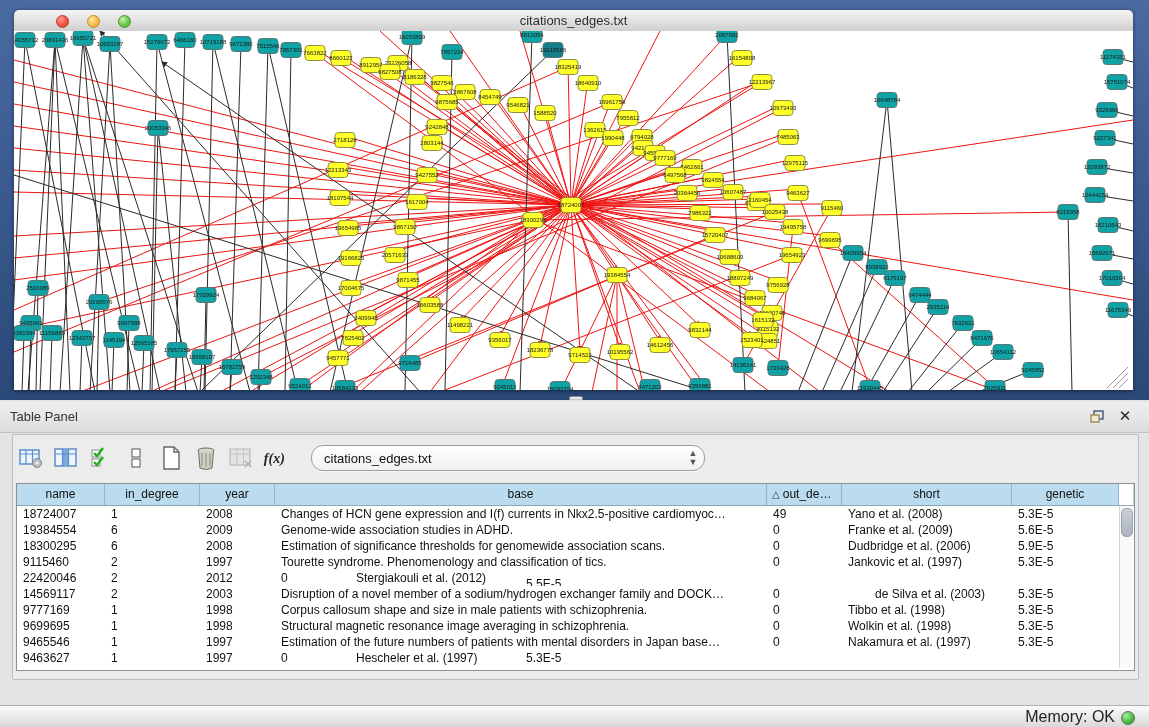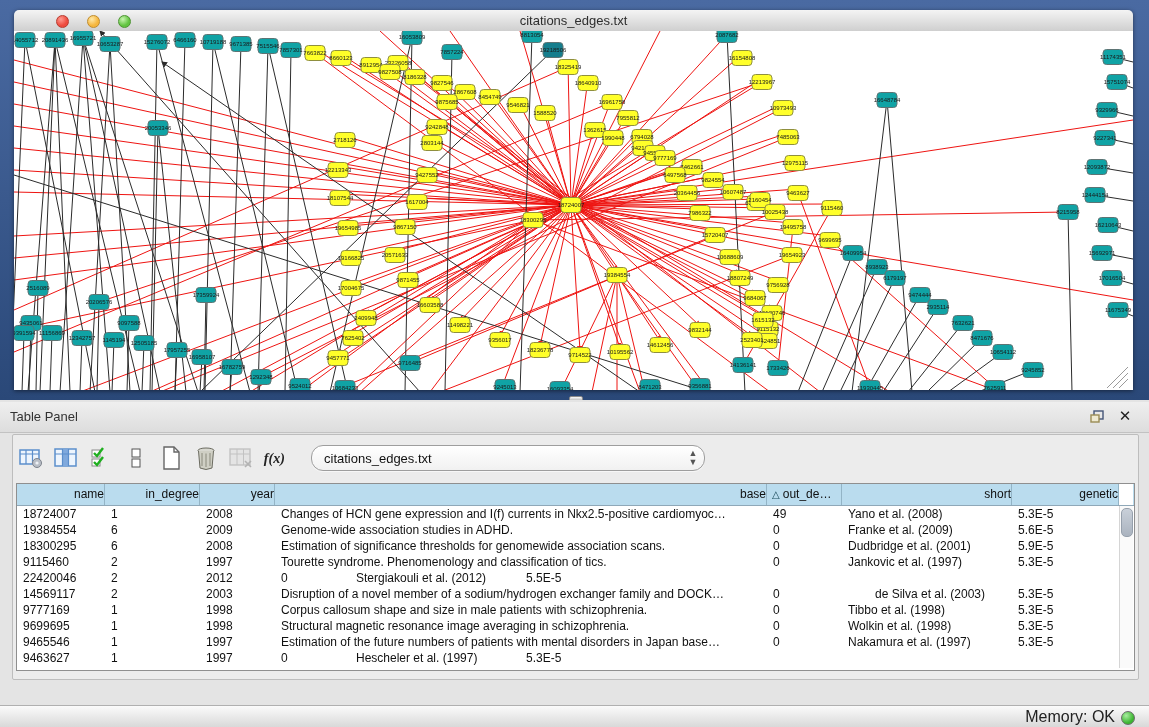--- a/index.html
+++ b/index.html
@@ -42,21 +42,21 @@
   .tb-btn{width:28px;height:28px;display:flex;align-items:center;justify-content:center;border-radius:3px;}
   #dropdown{margin-left:14px;width:392px;height:24px;border:1px solid #9e9e9e;border-radius:12px;
     background:linear-gradient(#ffffff,#f1f1f1);display:flex;align-items:center;
     box-shadow:inset 0 1px 1px rgba(255,255,255,.8),0 1px 0 rgba(255,255,255,.6);}
   #dropdown-text{flex:1;padding-left:12px;font-size:13px;color:#111;white-space:nowrap;overflow:hidden;}
   #dropdown-arrows{width:22px;text-align:center;font-size:9px;color:#555;line-height:9px;}
 
   #table-box{position:absolute;left:3px;top:48px;width:1117px;height:186px;background:#fff;
     border:1px solid #8f8f8f;overflow:hidden;}
   #thead{display:flex;height:21px;background:#badcee;border-bottom:1px solid #8fa8b8;}
-  .hcell{box-sizing:border-box;height:21px;line-height:20px;font-size:12px;color:#111;text-align:right;
+  .hcell{box-sizing:border-box;height:21px;line-height:20px;font-size:12px;color:#111;text-align:center;
     border-right:1px solid #93b4c6;overflow:hidden;white-space:nowrap;}
   .hcell .sort-tri{font-size:10px;color:#1a4a5a;margin-right:3px;}
   .hcell:last-child{border-right:none;}
   #thead .hpad{background:#fff;border-right:none;}
   #tbody{position:relative;}
   .trow{display:flex;height:16px;}
   .tcell{box-sizing:border-box;padding-left:6px;font-size:12px;line-height:16px;color:#111;
     overflow:hidden;white-space:nowrap;}
   #vscroll{position:absolute;right:1px;top:22px;width:13px;height:162px;background:#fafafa;
     border-left:1px solid #d5d5d5;}
@@ -690,39 +690,39 @@
               <div class="tcell" style="width: 75px;">0</div>
               <div class="tcell" style="width: 170px;">Franke et al. (2009)</div>
               <div class="tcell" style="width: 107px;">5.6E-5</div>
             </div>
             <div class="trow">
               <div class="tcell" style="width: 88px;">18300295</div>
               <div class="tcell" style="width: 95px;">6</div>
               <div class="tcell" style="width: 75px;">2008</div>
               <div class="tcell" style="width: 492px;">Estimation of significance thresholds for genomewide association scans.</div>
               <div class="tcell" style="width: 75px;">0</div>
-              <div class="tcell" style="width: 170px;">Dudbridge et al. (2001)</div>
+              <div class="tcell" style="width: 170px;">Dudbridge et al. (2006)</div>
               <div class="tcell" style="width: 107px;">5.9E-5</div>
             </div>
             <div class="trow">
               <div class="tcell" style="width: 88px;">9115460</div>
               <div class="tcell" style="width: 95px;">2</div>
               <div class="tcell" style="width: 75px;">1997</div>
               <div class="tcell" style="width: 492px;">Tourette syndrome. Phenomenology and classification of tics.</div>
               <div class="tcell" style="width: 75px;">0</div>
               <div class="tcell" style="width: 170px;">Jankovic et al. (1997)</div>
               <div class="tcell" style="width: 107px;">5.3E-5</div>
             </div>
             <div class="trow">
               <div class="tcell" style="width: 88px;">22420046</div>
               <div class="tcell" style="width: 95px;">2</div>
               <div class="tcell" style="width: 75px;">2012</div>
               <div class="tcell" style="width: 75px;">0</div>
               <div class="tcell" style="width: 170px;">Stergiakouli et al. (2012)</div>
-              <div class="tcell" style="width: 107px;">5.5E-5</div>
+              <div class="tcell" style="width: 107px; margin-top: 6px;">5.5E-5</div>
             </div>
             <div class="trow">
               <div class="tcell" style="width: 88px;">14569117</div>
               <div class="tcell" style="width: 95px;">2</div>
               <div class="tcell" style="width: 75px;">2003</div>
               <div class="tcell" style="width: 492px;">Disruption of a novel member of a sodium/hydrogen exchanger family and DOCK…</div>
               <div class="tcell" style="width: 75px;">0</div>
               <div class="tcell" style="width: 170px; text-align: center;">de Silva et al. (2003)</div>
               <div class="tcell" style="width: 107px;">5.3E-5</div>
             </div>

